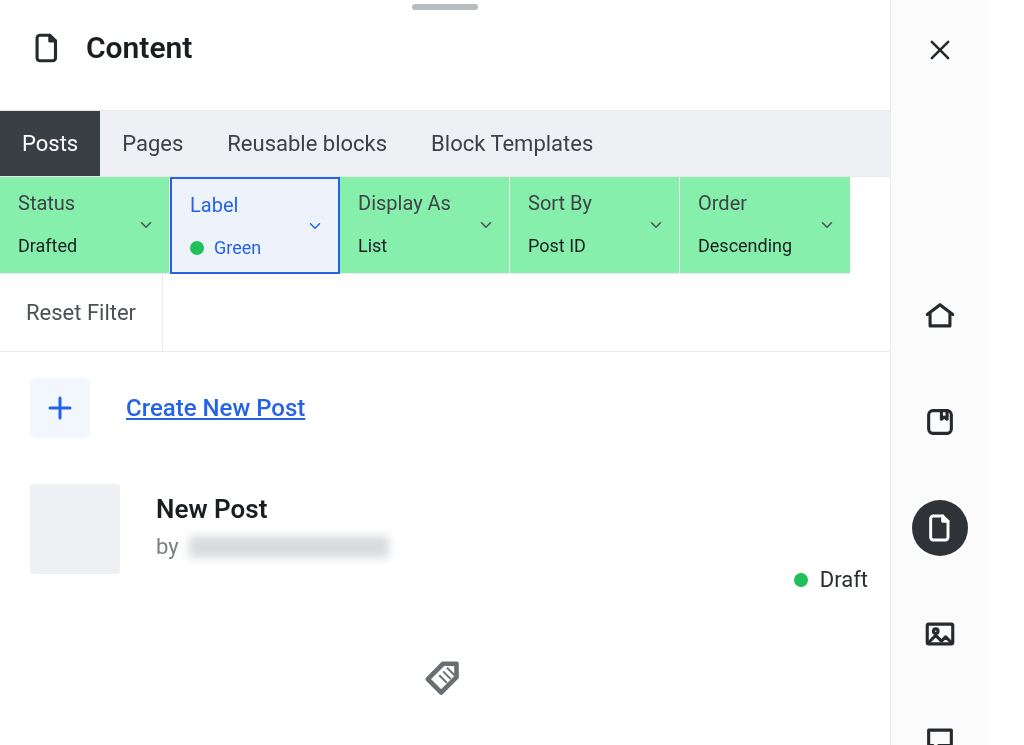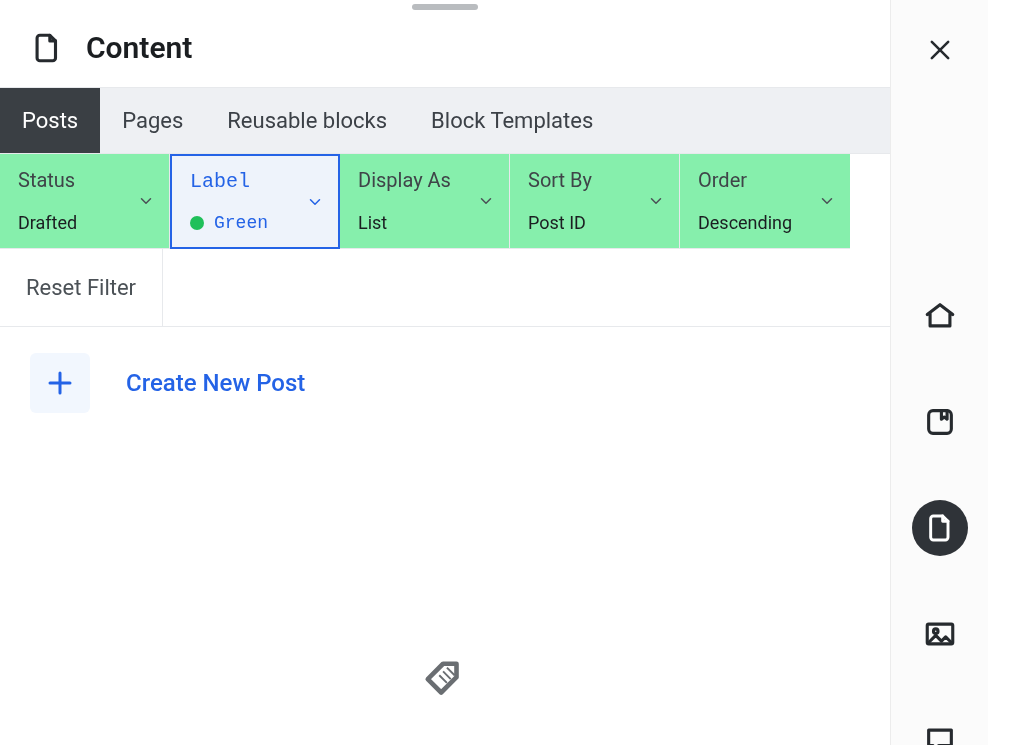--- a/index.html
+++ b/index.html
@@ -17,48 +17,48 @@
   .rail-btn { width:56px; height:56px; display:flex; align-items:center; justify-content:center; border-radius:50%; }
   .rail-btn.active { background:#2f3338; }
 
   
   .panel { position:absolute; left:0; top:0; bottom:0; right:98px; }
   .handle { position:absolute; top:4px; left:50%; transform:translateX(-50%); width:66px; height:6px; border-radius:3px; background:#b9bcbf; }
 
   .header { display:flex; align-items:center; gap:22px; padding:30px 30px 22px 30px; }
   .header .title { font-size:30px; font-weight:600; }
 
-  .tabs { display:flex; background:#eef0f3; border-top:1px solid #e7e9ec; border-bottom:1px solid #e7e9ec; }
+  .tabs { display:flex; background:#eef0f3; border-top:1px solid #e7e9ec; border-bottom:1px solid #e7e9ec;margin-top:23px; }
   .tab { padding:20px 22px; font-size:22px; color:#3c4147; cursor:pointer; }
   .tab.active { background:#3a3f44; color:#fff; }
 
   .filters { display:flex; }
   .filter {
     position:relative; padding:14px 18px 14px 18px; min-width:170px;
     border-right:1px solid #e7e9ec; border-bottom:1px solid #e7e9ec;
     background:#86efac;
   }
   .filter .lbl { font-size:20px; color:#3f4448; }
   .filter .val { font-size:18px; margin-top:20px; display:flex; align-items:center; gap:10px; }
   .filter .chev { position:absolute; right:14px; top:50%; transform:translateY(-50%); }
   .filter.active { border:2px solid #2463e6; background:#eef3fb; }
-  .filter.active .lbl, .filter.active .val { color:#2463e6;font-family:Liberation Mono, monospace; }
+  .filter.active .lbl, .filter.active .val { color:#2463e6; }
 
   .dot { width:14px; height:14px; border-radius:50%; display:inline-block; }
   .dot.green { background:#20c05a; }
 
   .reset-row { border-bottom:1px solid #e7e9ec; }
   .reset {
     display:inline-block; padding:26px 26px; font-size:22px; color:#4b5156;
     border-right:1px solid #e7e9ec;
   }
 
   .create { display:flex; align-items:center; gap:36px; padding:26px 30px; }
   .create .plus-box { width:60px; height:60px; background:#f2f7fe; border-radius:6px; display:flex; align-items:center; justify-content:center; }
-  .create .create-label { font-size:24px; color:#2463e6; font-weight:500; }
+  .create .create-label { font-size:24px; color:#2463e6; font-weight:500;text-decoration:underline; }
 
   .post { position:relative; display:flex; gap:36px; padding:20px 30px 0 30px; align-items:flex-start; }
   .thumb { width:90px; height:90px; background:#eef0f3; border-radius:4px; }
   .post-title { font-size:26px; font-weight:600; margin-top:10px; }
   .byline { margin-top:10px; font-size:22px; color:#7a8086; display:flex; align-items:center; gap:10px; }
   .blurred { display:inline-block; width:200px; height:22px; background:#d9dbde; filter: blur(4px); border-radius:2px; }
   .status { position:absolute; right:22px; bottom:-18px; display:flex; align-items:center; gap:12px; font-size:22px; color:#2a2e31; }
 
   .tag-icon { position:absolute; left:50%; transform:translateX(-50%); top:658px; }
 
@@ -177,20 +177,34 @@
 
     <div class="create">
       <div class="plus-box">
         <svg width="30" height="30" viewBox="0 0 24 24">
             <path class="ic-blue" d="M12 4v16M4 12h16"></path>
           </svg>
       </div>
       <div class="create-label">Create New Post</div>
     </div>
 
+    <div class="post">
+      <div class="thumb"></div>
+      <div>
+        <div class="post-title">New Post</div>
+        <div class="byline">
+          <span>by</span>
+          <span class="blurred"></span>
+        </div>
+      </div>
+      <div class="status">
+        <span class="dot green"></span>
+        <span>Draft</span>
+      </div>
+    </div>
 
     <div class="tag-icon">
       <svg width="46" height="46" viewBox="0 0 24 24">
         <path class="ic-thin" style="stroke:#6a6e72;stroke-width:2.4" d="M3 11l8-8h7v7l-8 8-7-7z"></path>
         <path style="stroke:#6a6e72;stroke-width:1" d="M13 5l4 4M11 7l4 4M9 9l4 4"></path>
       </svg>
     </div>
   </div>
 </div>
 

